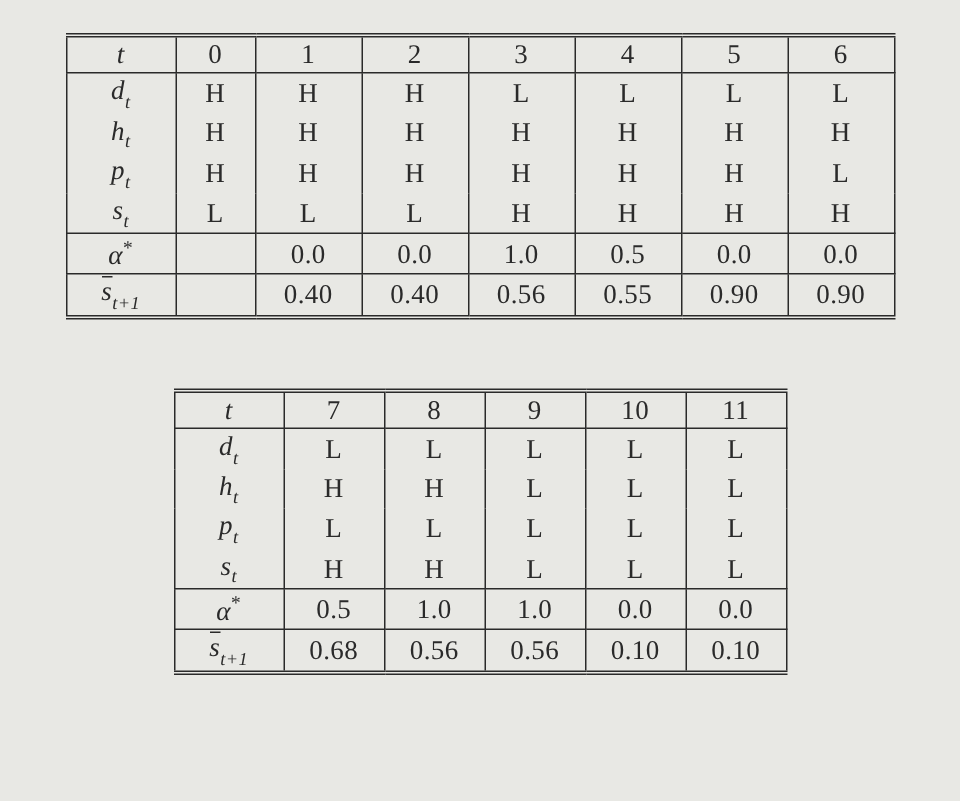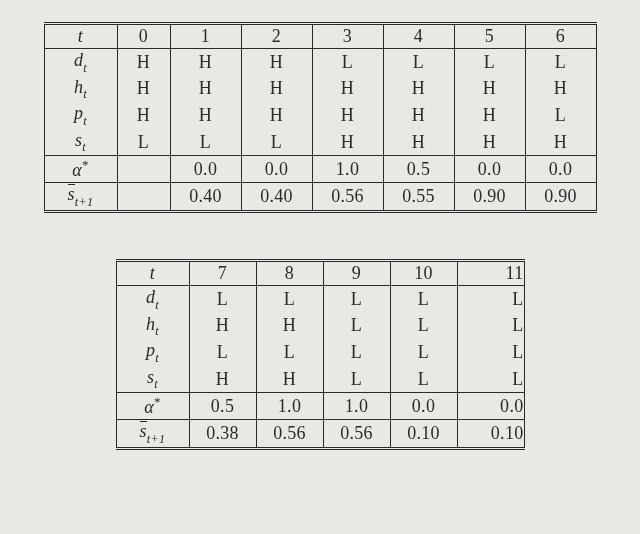--- a/index.html
+++ b/index.html
@@ -47,21 +47,21 @@
     .t1 td:nth-child(5) { width: 70px; border-right: 1.5px solid #2a2a2a;}
     .t1 td:nth-child(6) { width: 70px; border-right: 1.5px solid #2a2a2a;}
     .t1 td:nth-child(7) { width: 70px; border-right: 1.5px solid #2a2a2a;}
     .t1 td:nth-child(8) { width: 70px; border-right: 1.5px solid #2a2a2a;}
     
     .t2 td:first-child { width: 72px; border-left: 1.5px solid #2a2a2a; border-right: 1.5px solid #2a2a2a;}
     .t2 td:nth-child(2) { width: 66px; border-right: 1.5px solid #2a2a2a;}
     .t2 td:nth-child(3) { width: 66px; border-right: 1.5px solid #2a2a2a;}
     .t2 td:nth-child(4) { width: 66px; border-right: 1.5px solid #2a2a2a;}
     .t2 td:nth-child(5) { width: 66px; border-right: 1.5px solid #2a2a2a;}
-    .t2 td:nth-child(6) { width: 66px; border-right: 1.5px solid #2a2a2a; text-align: right;}
+    .t2 td:nth-child(6) { width: 66px; border-right: 1.5px solid #2a2a2a;}
     
     tr.top td { border-top: 3px double #2a2a2a; border-bottom: 1.5px solid #2a2a2a;}
     tr.hline-bottom td { border-bottom: 1.5px solid #2a2a2a; }
     tr.dbl-bottom td { border-bottom: 3px double #2a2a2a; }
     .ital { font-style: italic; }
     .sub { font-size: 0.68em; vertical-align: sub; position: relative; top:1px;}
     .sup { font-size: 0.72em; vertical-align: super; position: relative; top:0;}
     .bar {
       display:inline-block;
       border-top: 1.2px solid #2a2a2a;
@@ -195,21 +195,21 @@
   <tr class="hline-bottom">
     <td><span class="ital">α</span><span class="sup">*</span></td>
     <td>0.5</td>
     <td>1.0</td>
     <td>1.0</td>
     <td>0.0</td>
     <td>0.0</td>
   </tr>
   <tr class="dbl-bottom">
     <td><span class="bar"><span class="ital">s</span></span><span class="ital sub">t+1</span></td>
-    <td>0.38</td>
+    <td>0.68</td>
     <td>0.56</td>
     <td>0.56</td>
     <td>0.10</td>
     <td>0.10</td>
   </tr>
 </tbody>
     </table>
 </div>
 
 </body></html>

